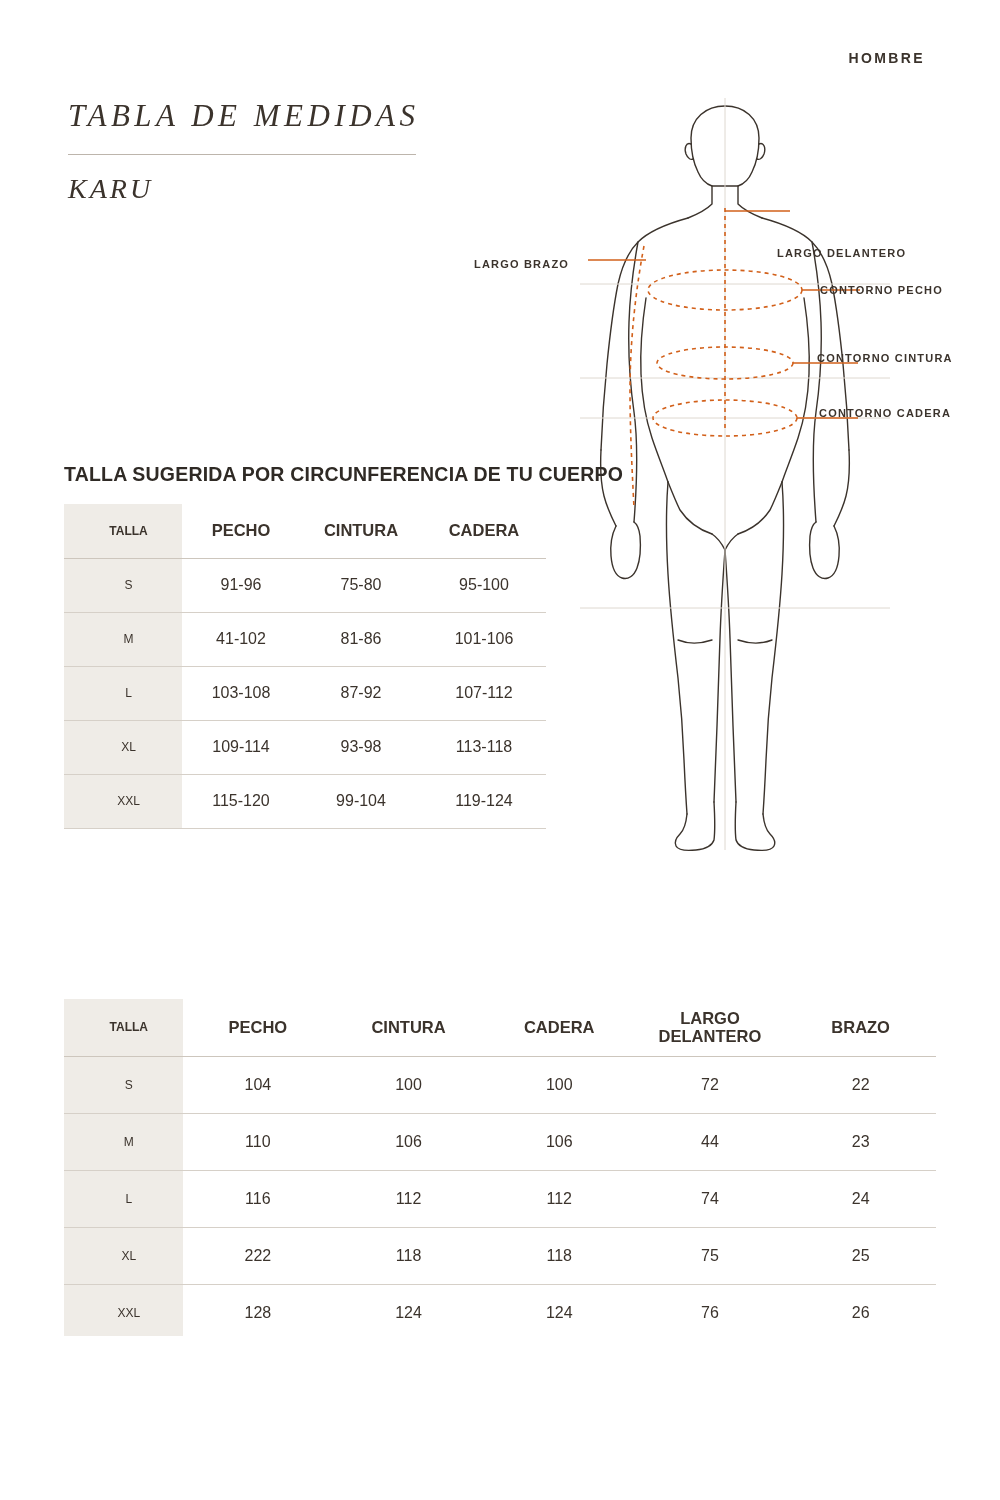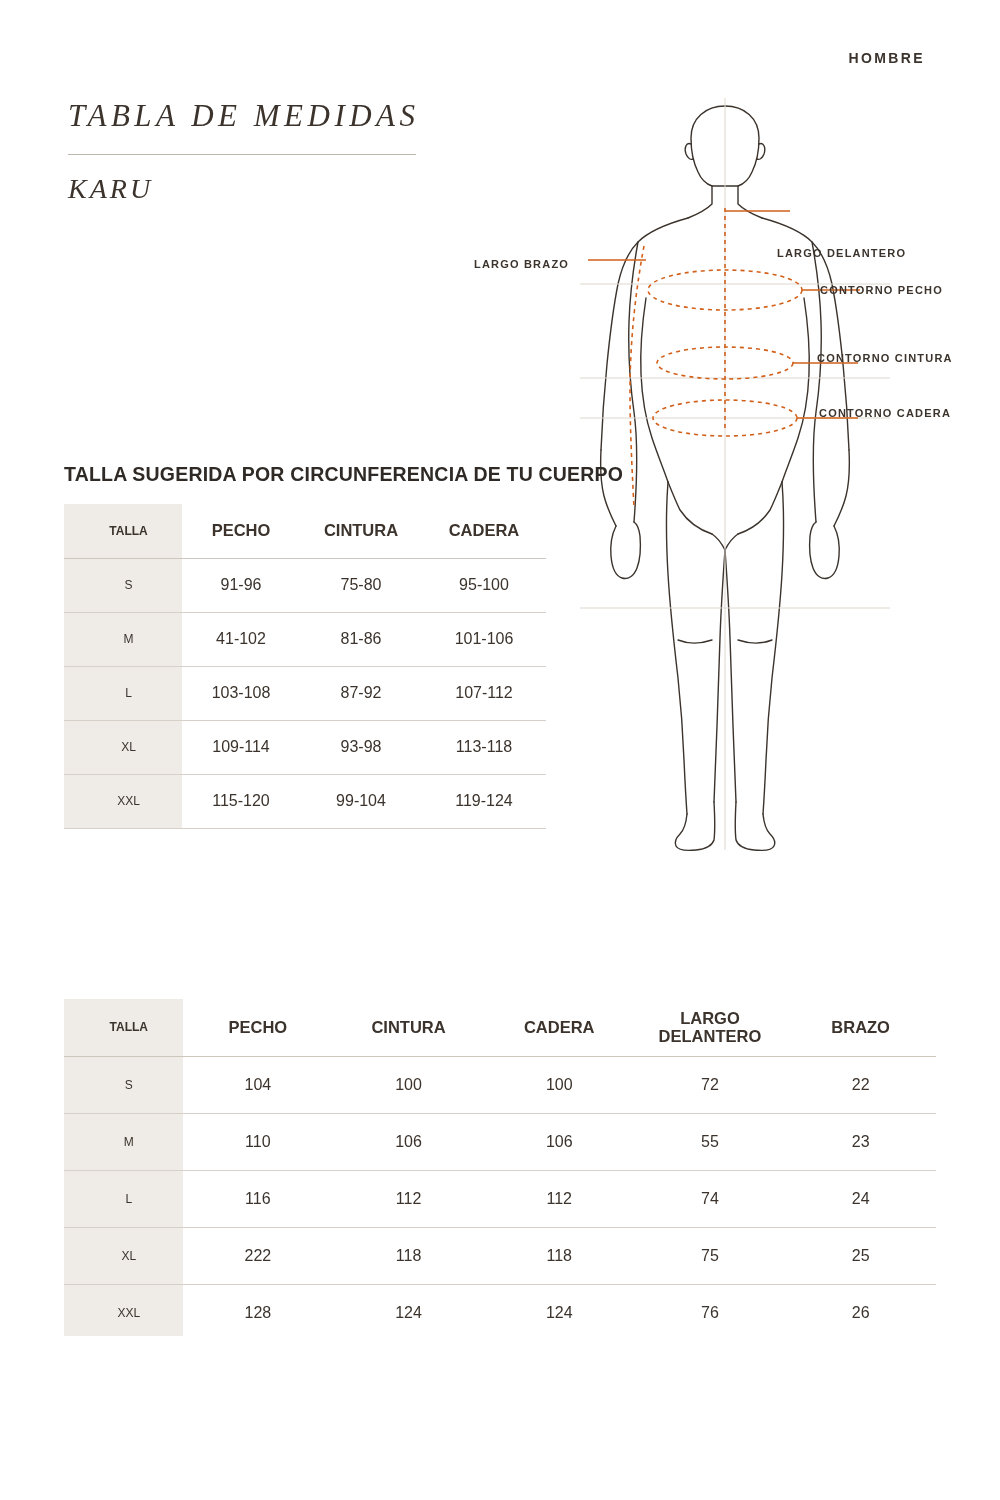--- a/index.html
+++ b/index.html
@@ -246,21 +246,21 @@
         <td>100</td>
         <td>100</td>
         <td>72</td>
         <td>22</td>
       </tr>
       <tr>
         <td class="talla-col">M</td>
         <td>110</td>
         <td>106</td>
         <td>106</td>
-        <td>55</td>
+        <td>44</td>
         <td>23</td>
       </tr>
       <tr>
         <td class="talla-col">L</td>
         <td>116</td>
         <td>112</td>
         <td>112</td>
         <td>74</td>
         <td>24</td>
       </tr>

